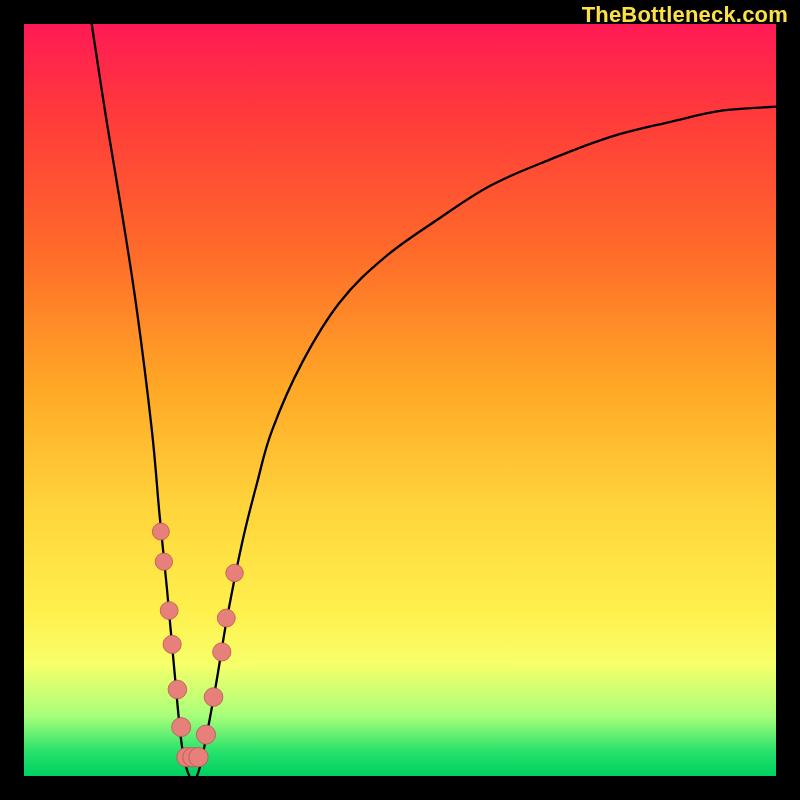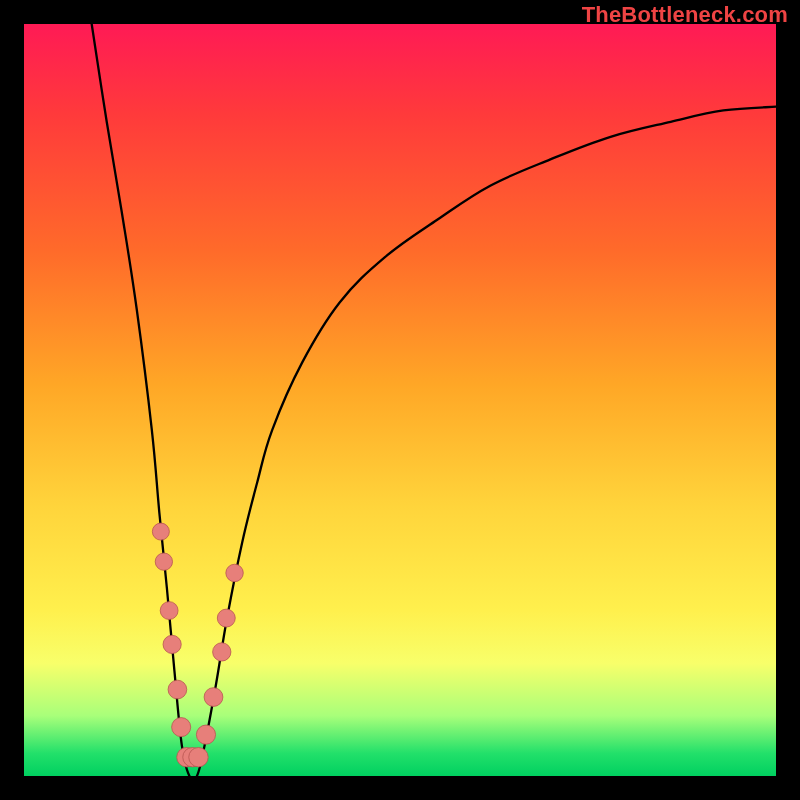--- a/index.html
+++ b/index.html
@@ -38,21 +38,21 @@
       #00d060 100%
     );
   }
   .watermark {
     position: absolute;
     top: 2px;
     right: 12px;
     font-family: Arial, Helvetica, sans-serif;
     font-size: 22px;
     font-weight: 600;
-    color: #ef4444;
+    color: #fde047;
     letter-spacing: 0.2px;
     user-select: none;
   }
   svg.curve {
     position: absolute;
     top: 0;
     left: 0;
     width: 752px;
     height: 752px;
     overflow: visible;

